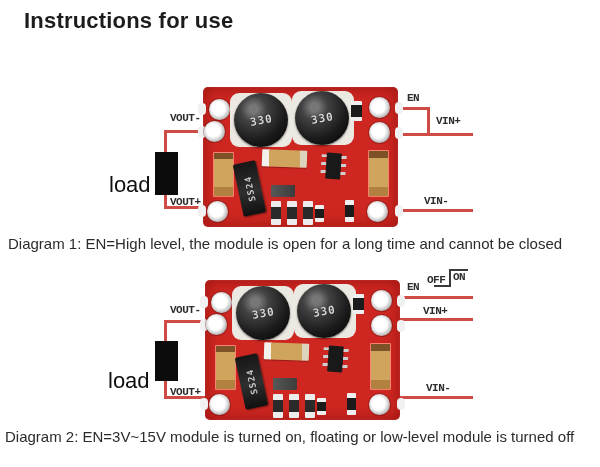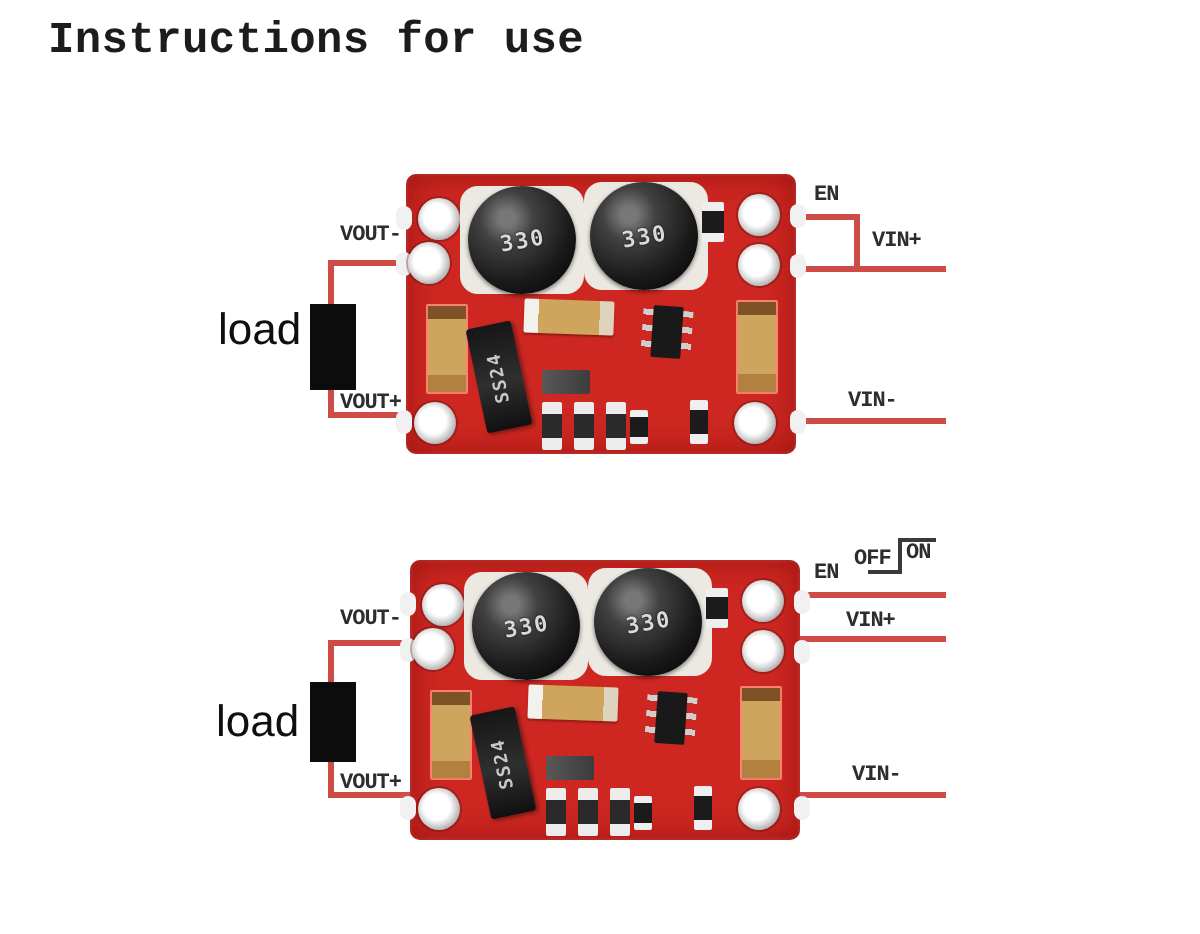--- a/index.html
+++ b/index.html
@@ -1,23 +1,23 @@
 <!DOCTYPE html>
 <html><head>
 <meta charset="utf-8">
 <style>
   html,body{margin:0;padding:0;background:#fff;}
   .canvas{position:relative;width:600px;height:467px;background:#ffffff;overflow:hidden;
           font-family:"Liberation Sans", sans-serif;}
   .fig{position:absolute;inset:0;}
-  .title{position:absolute;left:24px;top:8px;font-size:22px;font-weight:bold;color:#1c1c1c;letter-spacing:.2px;font-family:Liberation Mono, monospace;}
+  .title{position:absolute;left:24px;top:8px;font-size:22px;font-weight:bold;color:#1c1c1c;letter-spacing:.2px;}
   .caption{position:absolute;font-size:15px;color:#2b2b2b;white-space:nowrap;}
   .pin{position:absolute;font-family:"Liberation Mono", monospace;font-weight:bold;font-size:11px;
        color:#2d2d2d;letter-spacing:-0.5px;line-height:1;}
-  .load-label{position:absolute;font-size:22px;color:#0f0f0f;line-height:1;}
+  .load-label{position:absolute;font-size:22px;color:#0f0f0f;line-height:1;margin-top:20px;}
   .wire{position:absolute;background:#cf4b45;}
   .swline{position:absolute;background:#3a3a3a;}
   .load-block{position:absolute;width:23px;background:#0c0c0c;}
   
   .pcb{position:absolute;width:195px;height:140px;background:#ce2721;border-radius:5px;
        box-shadow:inset 0 0 16px rgba(110,0,0,.55), inset 0 0 2px rgba(255,255,255,.25);}
   .stub{position:absolute;width:8px;height:12px;background:#f1f1f1;border-radius:4px;}
   .hole{position:absolute;width:21px;height:21px;border-radius:50%;
         background:radial-gradient(circle at 45% 45%, #ffffff 0 40%, #dcdcdc 55%, #a9a9a9 75%, #8a8a8a 100%);
         box-shadow:0 0 0 1px rgba(80,20,20,.35);}
@@ -101,20 +101,21 @@
       </div>
       <div class="ic" style="left:123px;top:66px;"></div>
       <div class="smd-flat" style="left:68px;top:98px;width:24px;height:12px;"></div>
       <div class="res" style="left:68px;top:114px;"></div>
       <div class="res" style="left:84px;top:114px;"></div>
       <div class="res" style="left:100px;top:114px;"></div>
       <div class="smd-v" style="left:112px;top:118px;width:9px;height:17px;"></div>
       <div class="smd-v" style="left:142px;top:113px;width:9px;height:22px;"></div>
     </div>
 
+    <div class="caption" style="left:8px;top:235px;">Diagram 1: EN=High level, the module is open for a long time and cannot be closed</div>
   </div>
 
   <div class="fig">
 
     <div class="pin" style="left:170px;top:305px;">VOUT-</div>
     <div class="wire" style="left:165px;top:320px;width:40px;height:3px;"></div>
     <div class="wire" style="left:164px;top:320px;width:3px;height:79px;"></div>
     <div class="wire" style="left:165px;top:396px;width:40px;height:3px;"></div>
     <div class="load-block" style="left:155px;top:341px;height:40px;"></div>
     <div class="load-label" style="left:108px;top:350px;">load</div>
@@ -162,15 +163,16 @@
       </div>
       <div class="ic" style="left:123px;top:66px;"></div>
       <div class="smd-flat" style="left:68px;top:98px;width:24px;height:12px;"></div>
       <div class="res" style="left:68px;top:114px;"></div>
       <div class="res" style="left:84px;top:114px;"></div>
       <div class="res" style="left:100px;top:114px;"></div>
       <div class="smd-v" style="left:112px;top:118px;width:9px;height:17px;"></div>
       <div class="smd-v" style="left:142px;top:113px;width:9px;height:22px;"></div>
     </div>
 
+    <div class="caption" style="left:5px;top:428px;">Diagram 2: EN=3V~15V module is turned on, floating or low-level module is turned off</div>
   </div>
 
 </div>
 
 </body></html>

